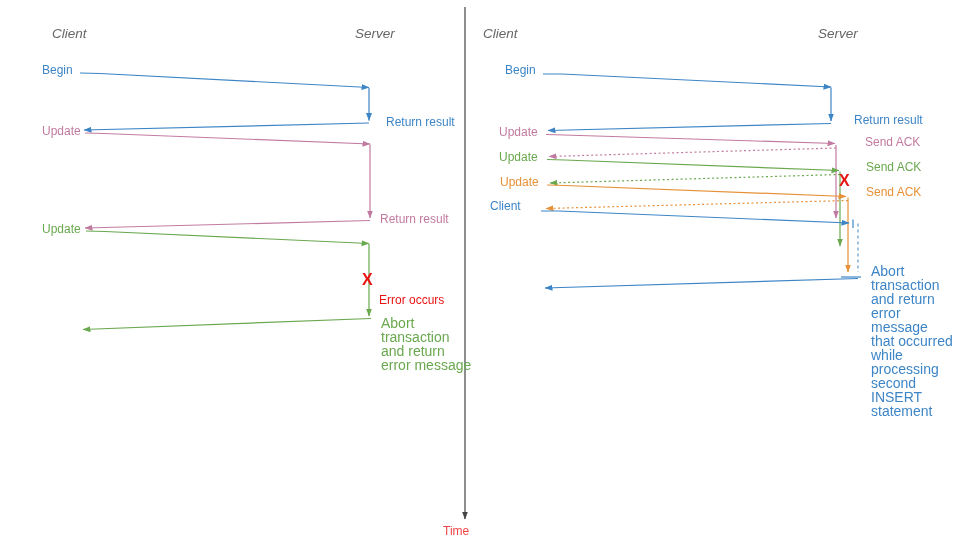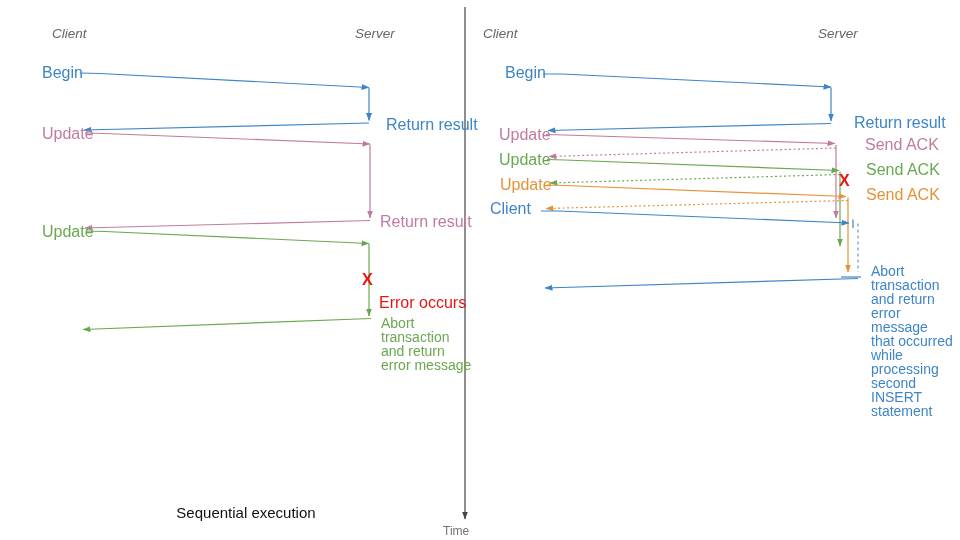--- a/index.html
+++ b/index.html
@@ -5,29 +5,29 @@
   html,body{margin:0;padding:0;background:#ffffff;}
   #stage{
     position:relative;width:960px;height:540px;overflow:hidden;
     background:#ffffff;
     font-family:"Liberation Sans", sans-serif;
     --c-blue:#3d85c6; --c-pink:#c27ba0; --c-green:#6aa84f;
     --c-orange:#e69138; --c-red:#e81414; --c-header:#666666;
     --c-axis:#444444; --c-caption:#111111;
   }
   svg.wires{position:absolute;left:0;top:0;}
-  .lbl{position:absolute;font-size:16px;line-height:1.15;white-space:nowrap;}
+  .lbl{position:absolute;font-size:12px;line-height:1.15;white-space:nowrap;}
   .hdr{position:absolute;font-size:13.5px;font-style:italic;color:var(--c-header);white-space:nowrap;}
   .blue{color:var(--c-blue);} .pink{color:var(--c-pink);}
   .green{color:var(--c-green);} .orange{color:var(--c-orange);}
   .red{color:var(--c-red);margin-top:20px;}
   .multiline{position:absolute;font-size:14px;line-height:14px;white-space:pre-line;}
   .caption{position:absolute;font-size:15px;color:var(--c-caption);width:200px;text-align:center;white-space:nowrap;}
   .xmark{position:absolute;font-size:16px;font-weight:bold;color:var(--c-red);line-height:1;}
-  .axis-lbl{position:absolute;font-size:12px;color:#737373;}
+  .axis-lbl{position:absolute;font-size:12px;color:#ef4444;}
 </style>
 </head>
 <body>
 
 <div id="stage" style="--c-blue: #3d85c6; --c-pink: #c27ba0; --c-green: #6aa84f; --c-orange: #e69138; --c-red: #e81414; --c-header: #666666; --c-axis: #444444; --c-caption: #111111;">
 
   <svg class="wires" width="960" height="540" viewBox="0 0 960 540">
     <defs>
       <marker id="m-blue" markerUnits="userSpaceOnUse" markerWidth="9" markerHeight="7" refX="7.5" refY="3" orient="auto">
         <path d="M0,0 L8,3 L0,6 Z" style="fill:var(--c-blue)"></path>
@@ -97,21 +97,20 @@
   <div class="lbl green" style="left:42px;top:223px">Update</div>
 
   <div class="xmark" style="left:362px;top:272px">X</div>
   <div class="lbl red" style="left:379px;top:274px">Error occurs</div>
 
   <div class="multiline green" style="left:381px;top:316px">Abort
 transaction
 and return
 error message</div>
 
-  <div class="caption" style="left:146px;top:504px">Sequential execution</div>
 
   <div class="hdr" style="left:483px;top:26px">Client</div>
   <div class="hdr" style="left:818px;top:26px">Server</div>
 
   <div class="lbl blue" style="left:505px;top:64px">Begin</div>
   <div class="lbl blue" style="left:854px;top:114px">Return result</div>
   <div class="lbl pink" style="left:499px;top:126px">Update</div>
   <div class="lbl pink" style="left:865px;top:136px">Send ACK</div>
   <div class="lbl green" style="left:499px;top:151px">Update</div>
   <div class="lbl green" style="left:866px;top:161px">Send ACK</div>

